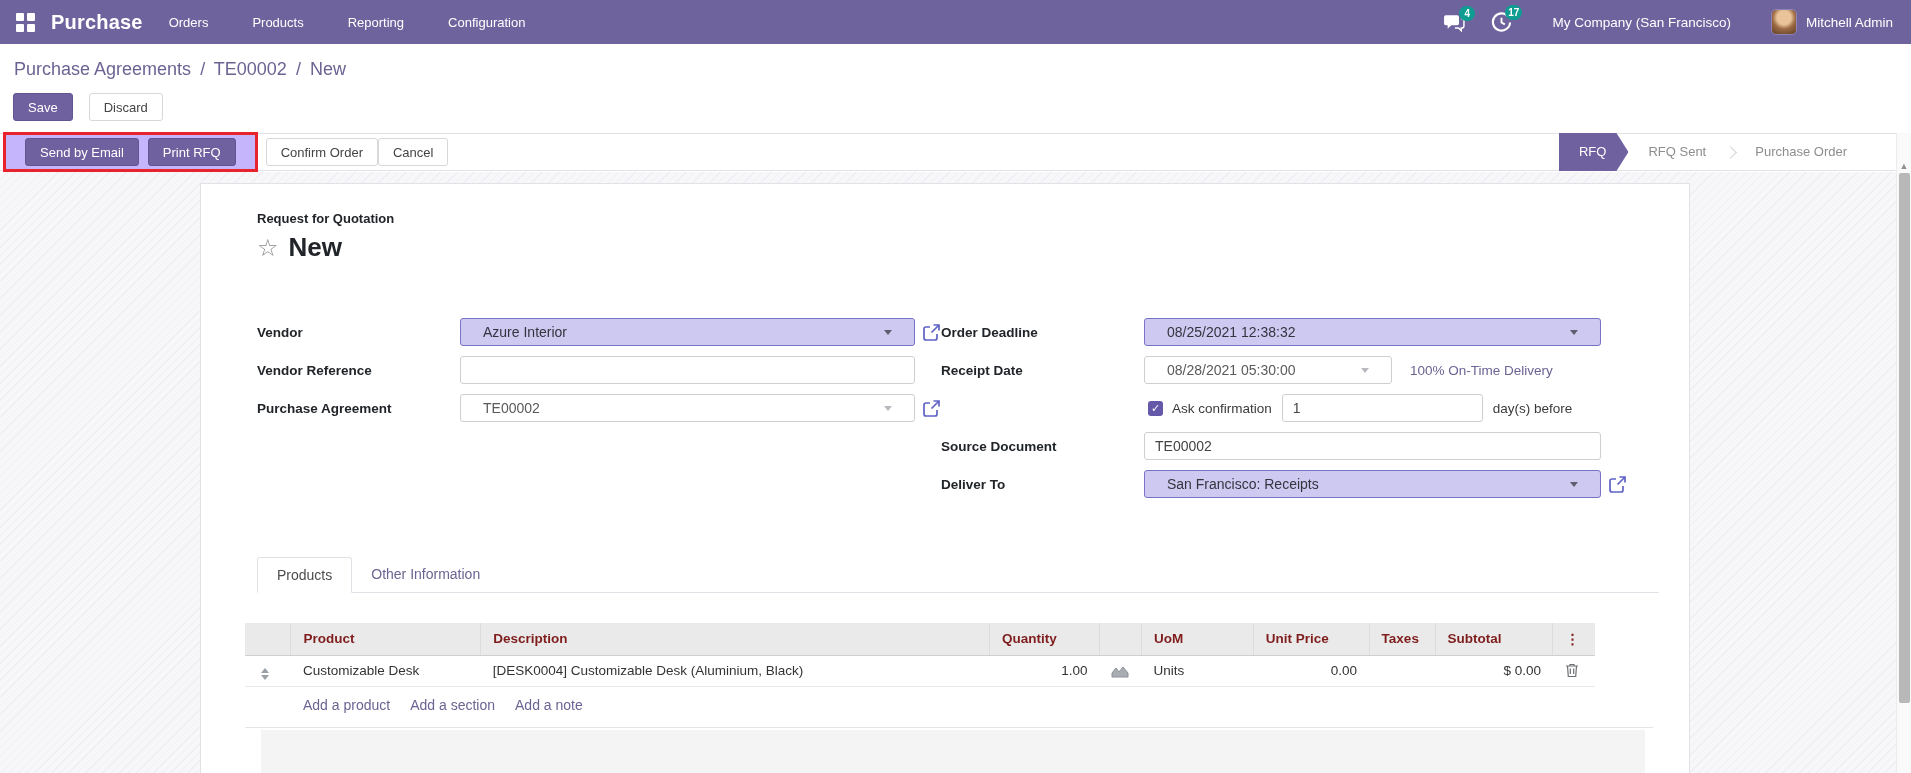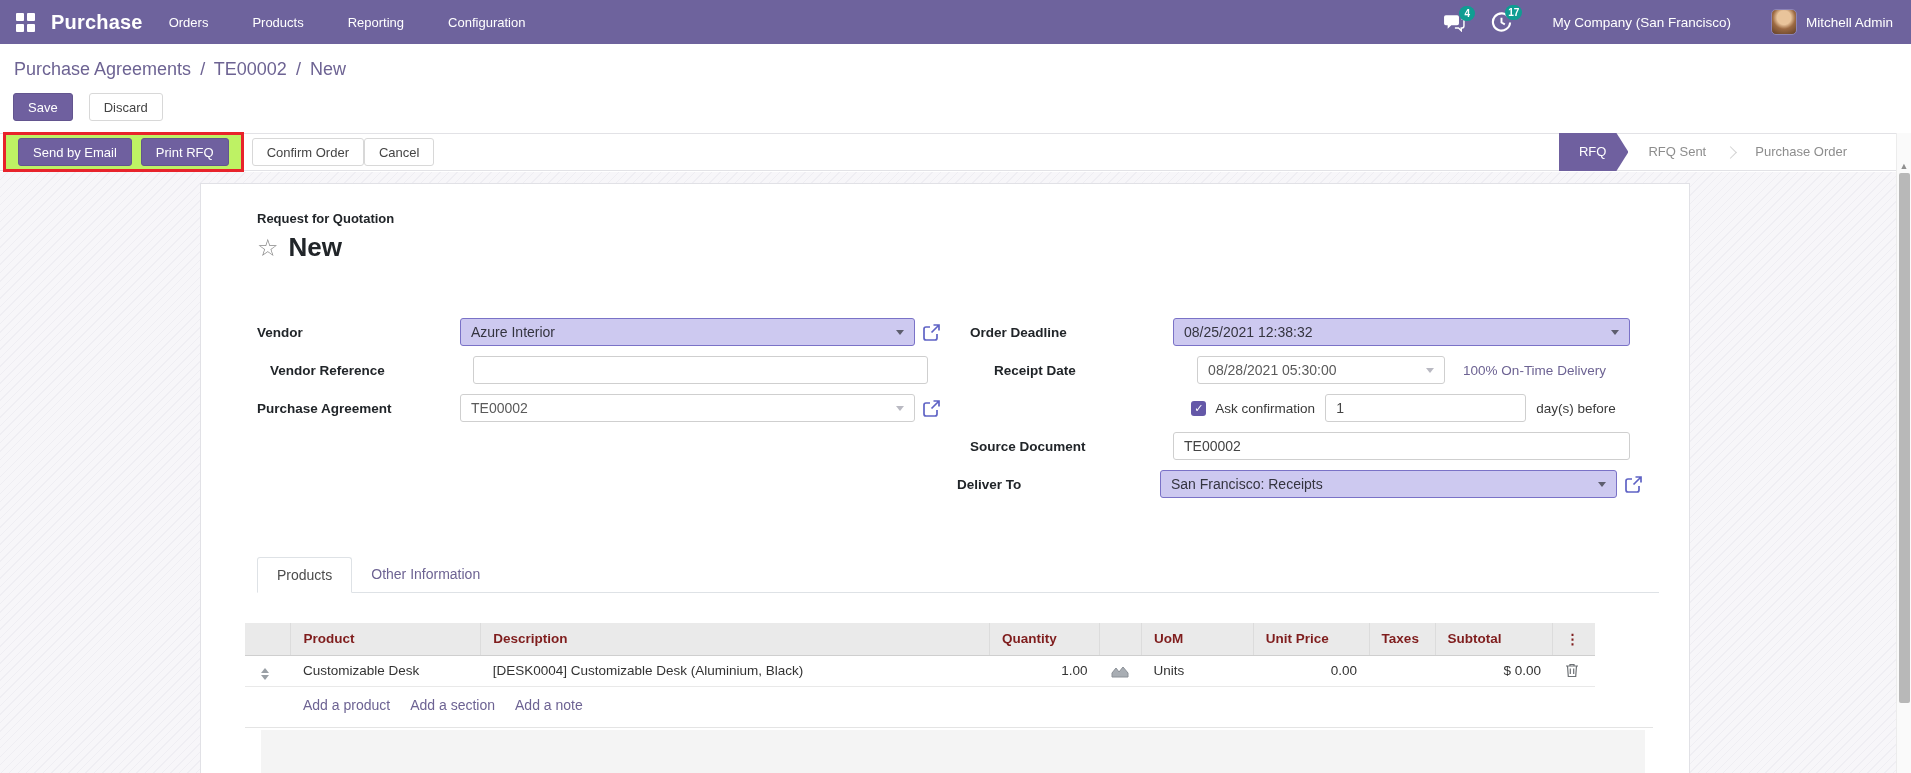--- a/index.html
+++ b/index.html
@@ -36,22 +36,22 @@
   .save-row { height:45px; padding:5px 0 0 13px; display:flex; gap:16px; }
   .btn { font-family:inherit; font-size:13px; border-radius:3px; padding:5px 14px;
          cursor:pointer; border:1px solid transparent; height:28px; }
   .btn-primary { background:#6f609f; color:#fff; border-color:#63558f; }
   .btn-plain { background:#fff; color:#444; border:1px solid #d8d8d8; }
 
   
   .action-bar { height:38px; background:#fff; border-top:1px solid #e2e2e6;
                 border-bottom:1px solid #e2e2e6; display:flex; align-items:center;
                 position:relative; }
-  .red-box { display:flex; gap:9px; border:3px solid #e8232b; padding:3px 12px;
-             margin-left:3px; background:#bef264; position:relative; z-index:2; }
+  .red-box { display:flex; gap:9px; border:3px solid #e8232b; padding:3px 19px;
+             margin-left:3px; background:#c4b5fd; position:relative; z-index:2; }
   .bar-buttons { display:flex; margin-left:8px; }
   .statusbar { margin-left:auto; display:flex; align-items:center; height:38px;
                margin-right:44px; font-size:13px; }
   .stage-active { background:#6f609f; color:#fff; height:38px; line-height:38px;
                   padding:0 22px 0 20px; cursor:pointer;
                   clip-path:polygon(0 0, calc(100% - 12px) 0, 100% 50%, calc(100% - 12px) 100%, 0 100%); }
   .stage { color:#8d8d8d; padding:0 20px; cursor:pointer; line-height:38px; }
   .sep-chevron { width:9px; height:9px; border-top:1px solid #d2d2d2;
                  border-right:1px solid #d2d2d2; transform:rotate(45deg); flex:0 0 auto; }
 
@@ -61,25 +61,25 @@
   .sheet { position:absolute; left:200px; top:11px; width:1490px; bottom:-1px;
            background:#fff; border:1px solid #e1e1e6; border-bottom:none;
            padding:27px 30px 0 56px; display:flex; flex-direction:column; }
 
   .sheet-subtitle { font-size:13px; font-weight:bold; color:#212529; }
   .title-row { display:flex; align-items:center; gap:10px; margin-top:6px; }
   .star { font-size:24px; color:#8a8a8a; cursor:pointer; line-height:1; }
   .sheet-title { font-size:26px; font-weight:bold; color:#212529; }
 
   .form-grid { display:grid; grid-template-columns:684px 1fr; margin-top:54px; }
-  .fcol { display:flex; flex-direction:column;align-items:center; }
+  .fcol { display:flex; flex-direction:column; }
   .frow { display:flex; align-items:center; height:30px; margin-bottom:8px; }
   .flabel { flex:0 0 203px; font-size:13.5px; font-weight:bold; color:#212529; }
   .ctrl { height:28px; display:flex; align-items:center; border-radius:3px;
-          font-size:14px; padding:0 10px; cursor:pointer; position:relative; }
+          font-size:14px; padding:0 22px; cursor:pointer; position:relative; }
   .m2o-lav { background:#cdc9f0; border:1px solid #7a72c7; color:#34343f; }
   .m2o-white { background:#fff; border:1px solid #cfcfcf; color:#5a5a5a; }
   .ctrl .val { flex:1; overflow:hidden; white-space:nowrap; }
   .caret { width:0; height:0; border-left:4px solid transparent; border-right:4px solid transparent;
            border-top:5px solid #5d5d6e; margin-left:8px; }
   .caret.light { border-top-color:#b9b9c2; }
   .tinput { height:28px; border:1px solid #cfcfcf; border-radius:3px; font-size:14px;
             color:#444; padding:0 10px; font-family:inherit; background:#fff; }
   .ext-link { margin-left:7px; display:flex; cursor:pointer; flex:0 0 auto; }
   .note-text { margin-left:18px; font-size:13.5px; color:#6d6393; }

